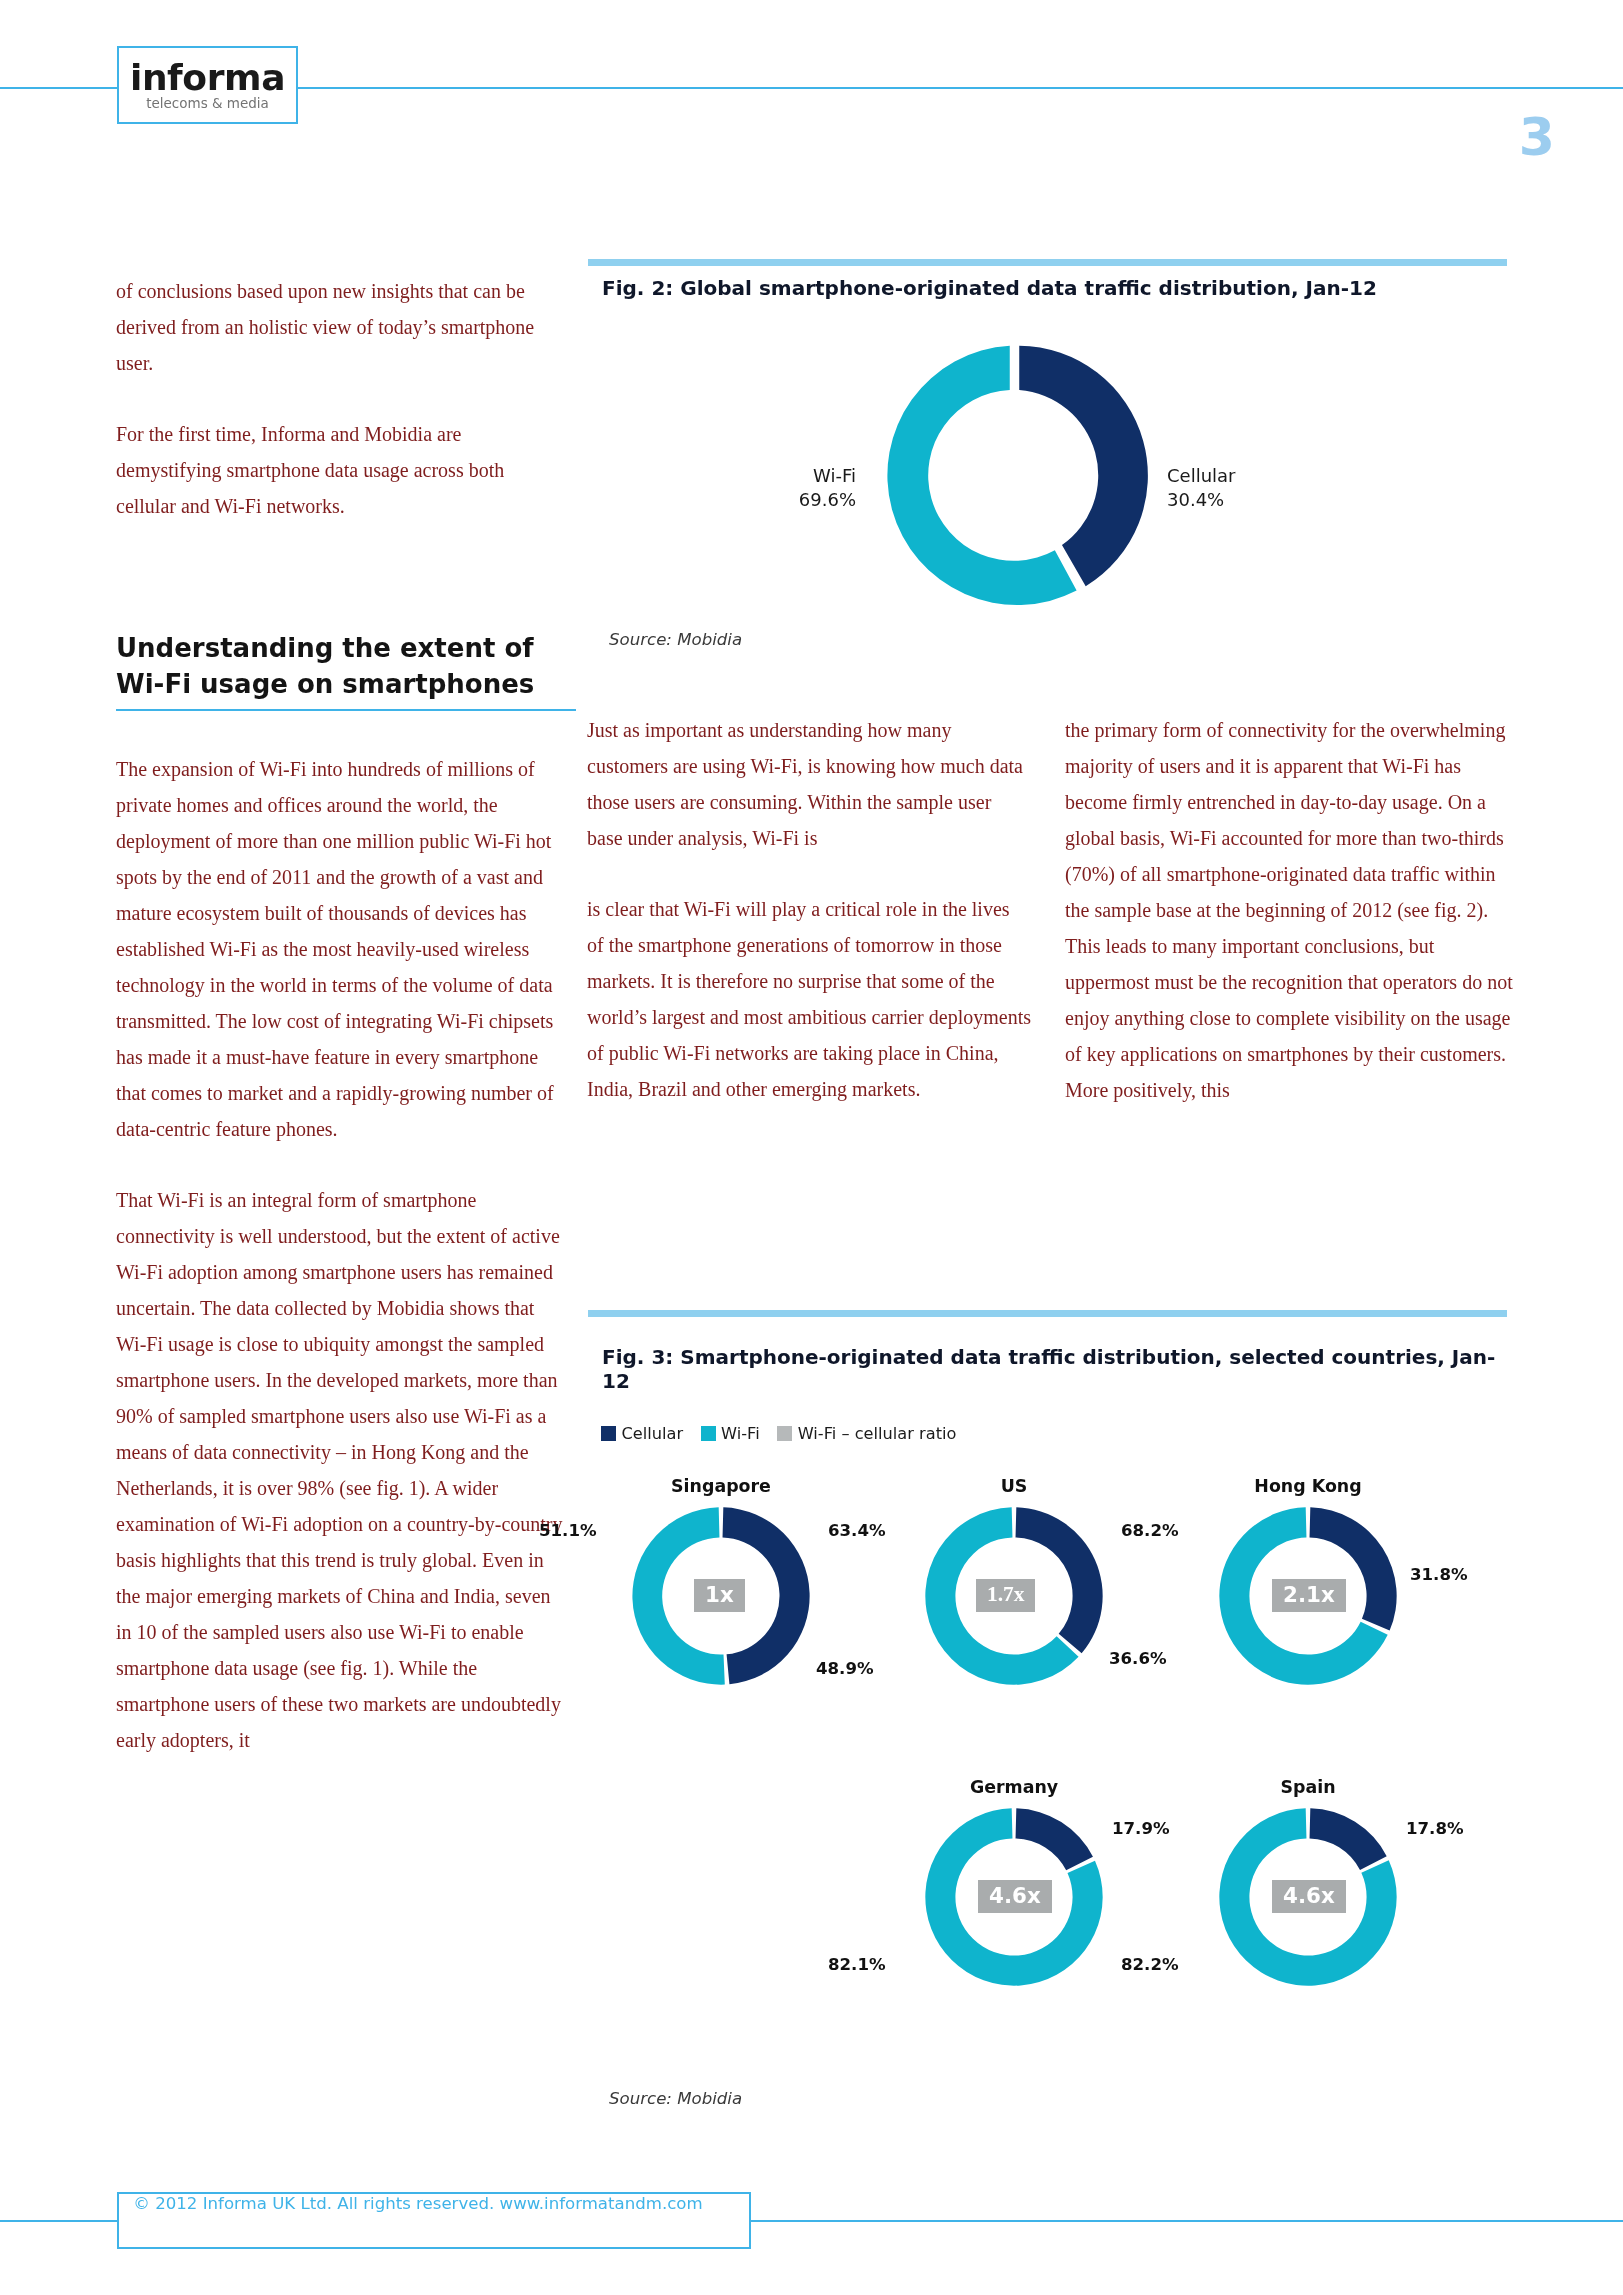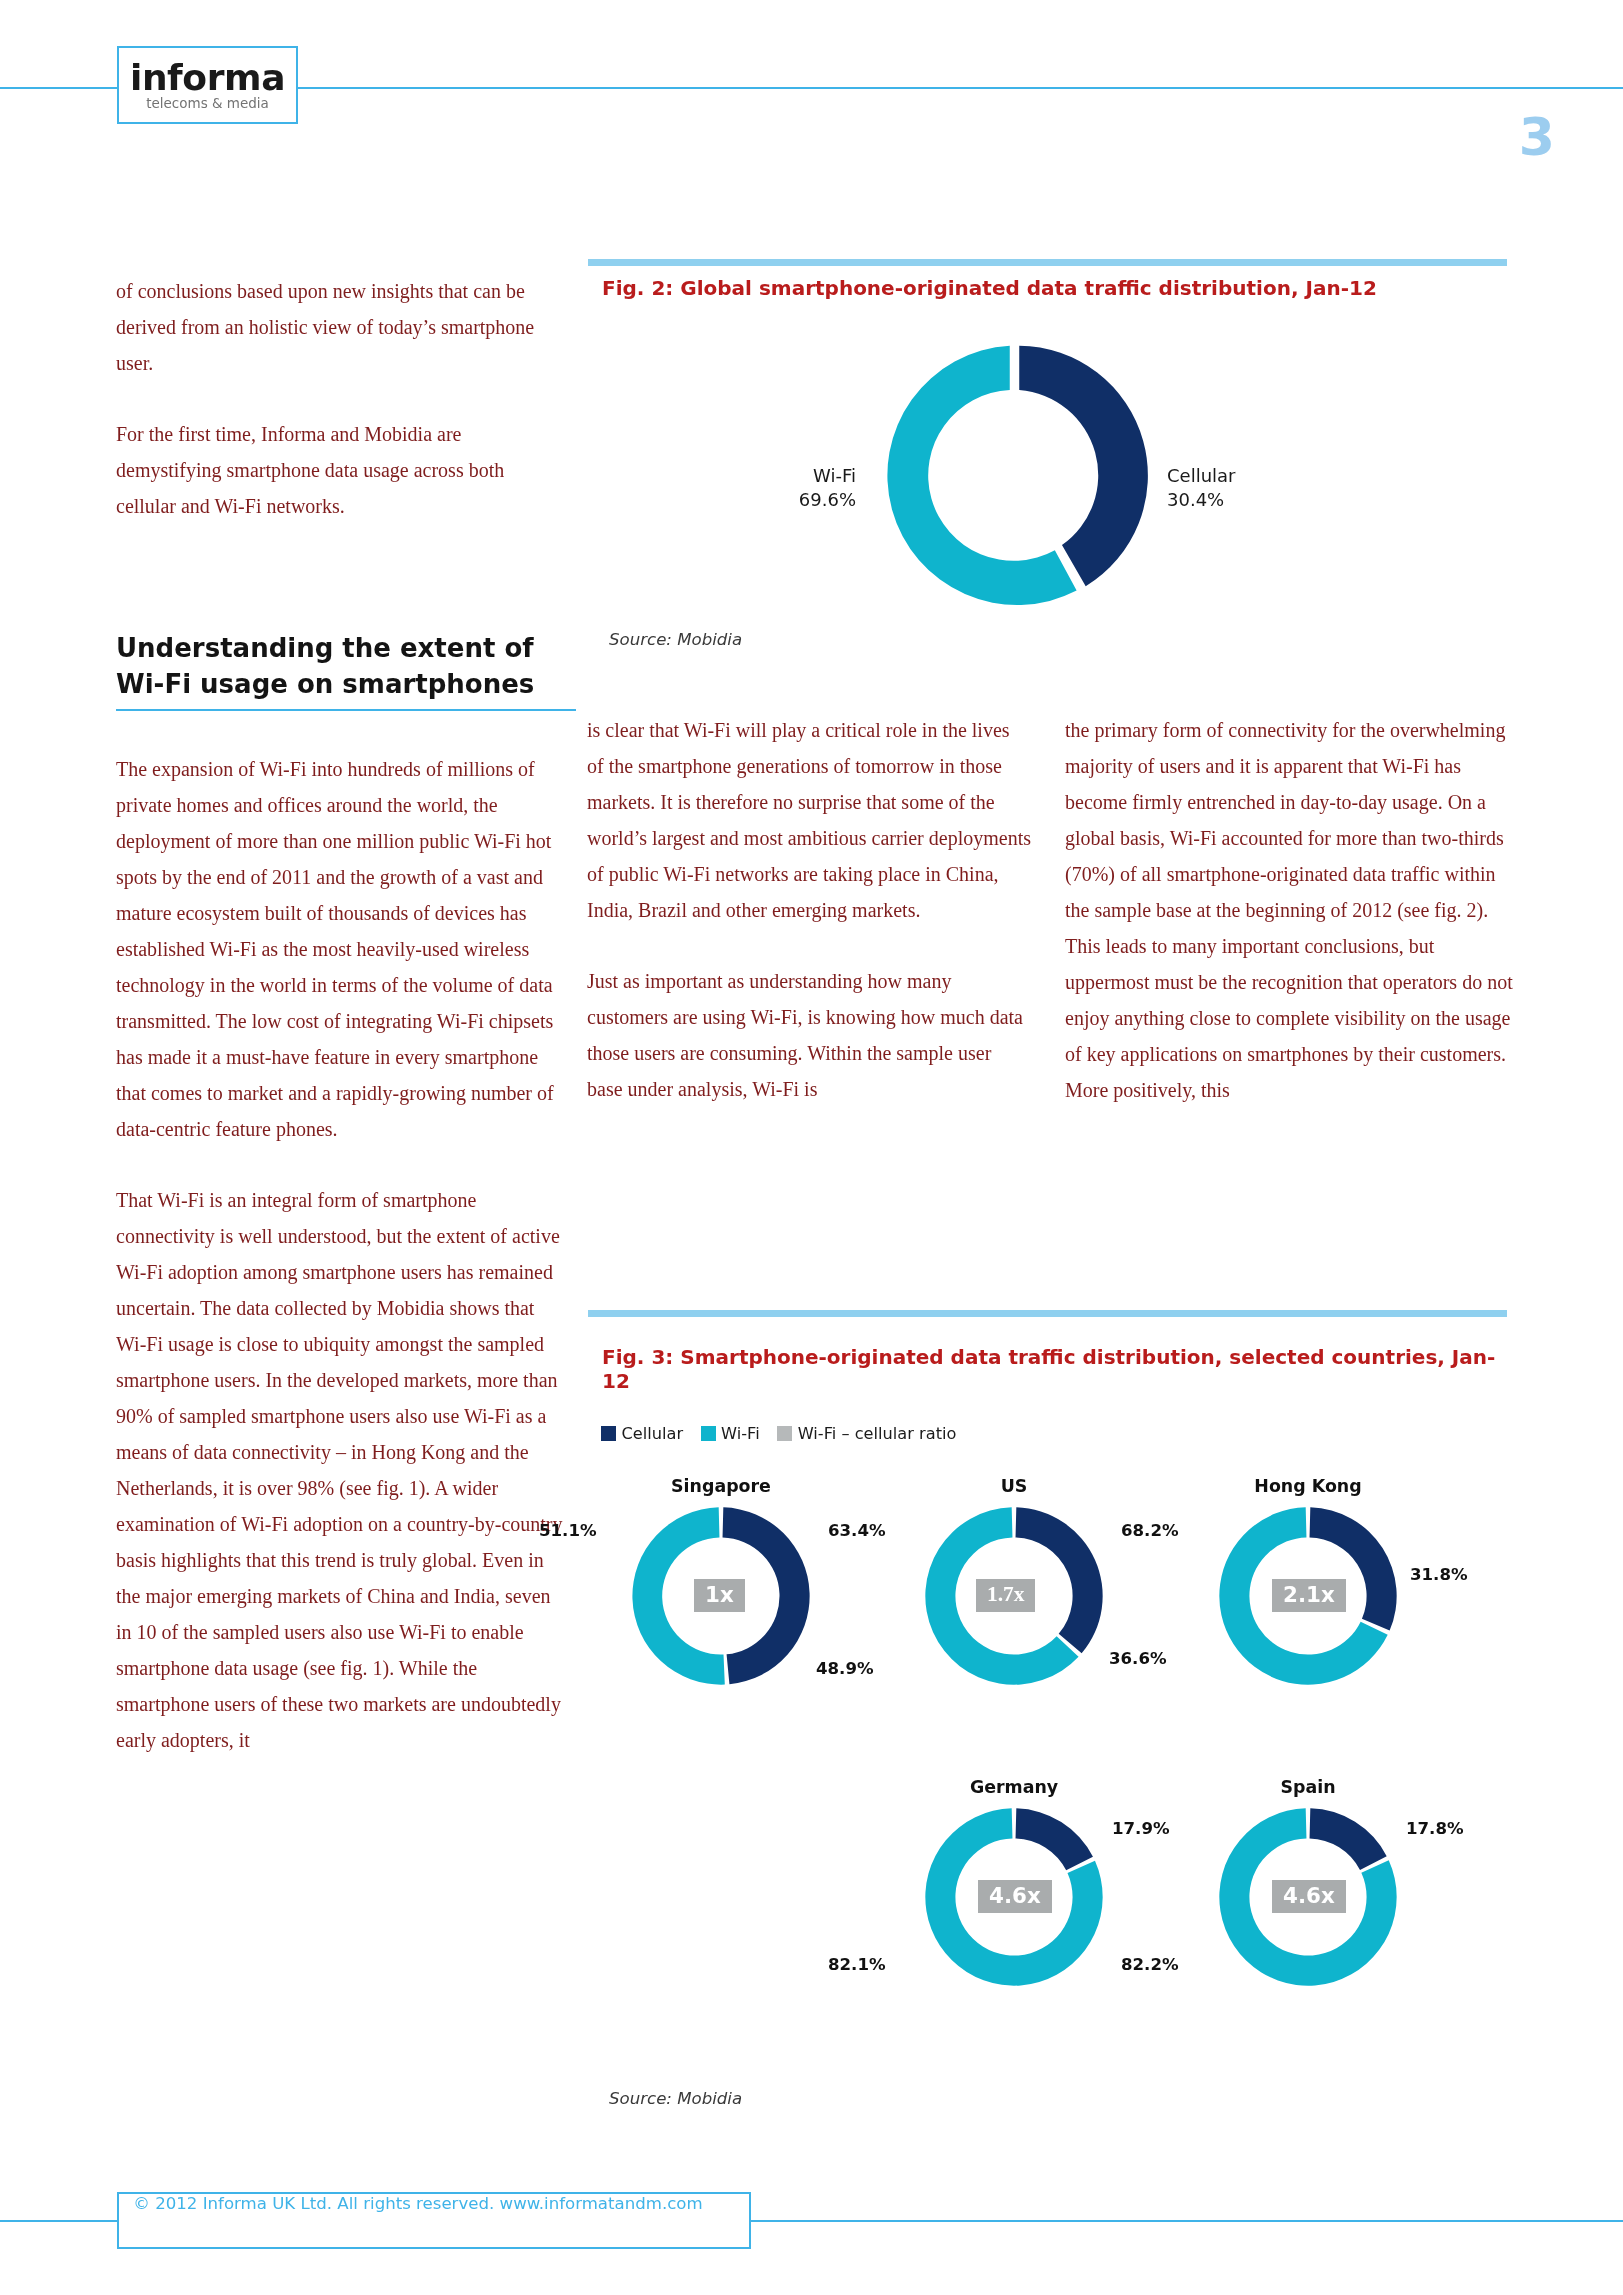--- a/index.html
+++ b/index.html
@@ -60,21 +60,21 @@
   }
   .sec-head-rule {
     position: absolute; left: 116px; top: 709px; width: 460px; height: 2.4px; background: #3fb3e8;
   }
 
   
   .fig-rule {
     position: absolute; height: 7.1px; background: #8fd0ef;
   }
   .fig-title {
-    position: absolute; font-size: 20px; font-weight: 700; color: #b91c1c; line-height: 1.2;
+    position: absolute; font-size: 20px; font-weight: 700; color: #0f172a; line-height: 1.2;
   }
   .fig-src {
     position: absolute; font-size: 16.6px; font-style: italic; color: #3a3a3a;
   }
 
   
   #fig2-rule { left: 588px; top: 259px; width: 919px; }
   #fig2-title { left: 602px; top: 276px; width: 904px; }
   #fig2-src  { left: 609px; top: 630px; }
 
@@ -133,22 +133,22 @@
 
   <div class="sec-head">Understanding the extent of Wi-Fi usage on smartphones</div>
   <div class="sec-head-rule"></div>
 
   <div class="col col-left2">
     <p>The expansion of Wi-Fi into hundreds of millions of private homes and offices around the world, the deployment of more than one million public Wi-Fi hot spots by the end of 2011 and the growth of a vast and mature ecosystem built of thousands of devices has established Wi-Fi as the most heavily-used wireless technology in the world in terms of the volume of data transmitted. The low cost of integrating Wi-Fi chipsets has made it a must-have feature in every smartphone that comes to market and a rapidly-growing number of data-centric feature phones.</p>
     <p>That Wi-Fi is an integral form of smartphone connectivity is well understood, but the extent of active Wi-Fi adoption among smartphone users has remained uncertain. The data collected by Mobidia shows that Wi-Fi usage is close to ubiquity amongst the sampled smartphone users. In the developed markets, more than 90% of sampled smartphone users also use Wi-Fi as a means of data connectivity – in Hong Kong and the Netherlands, it is over 98% (see fig. 1). A wider examination of Wi-Fi adoption on a country-by-country basis highlights that this trend is truly global. Even in the major emerging markets of China and India, seven in 10 of the sampled users also use Wi-Fi to enable smartphone data usage (see fig. 1). While the smartphone users of these two markets are undoubtedly early adopters, it</p>
   </div>
 
   <div class="col col-mid">
+    <p>Just as important as understanding how many customers are using Wi-Fi, is knowing how much data those users are consuming. Within the sample user base under analysis, Wi-Fi is</p>
     <p>is clear that Wi-Fi will play a critical role in the lives of the smartphone generations of tomorrow in those markets. It is therefore no surprise that some of the world’s largest and most ambitious carrier deployments of public Wi-Fi networks are taking place in China, India, Brazil and other emerging markets.</p>
-    <p>Just as important as understanding how many customers are using Wi-Fi, is knowing how much data those users are consuming. Within the sample user base under analysis, Wi-Fi is</p>
   </div>
 
   <div class="col col-right">
     <p>the primary form of connectivity for the overwhelming majority of users and it is apparent that Wi-Fi has become firmly entrenched in day-to-day usage. On a global basis, Wi-Fi accounted for more than two-thirds (70%) of all smartphone-originated data traffic within the sample base at the beginning of 2012 (see fig. 2). This leads to many important conclusions, but uppermost must be the recognition that operators do not enjoy anything close to complete visibility on the usage of key applications on smartphones by their customers. More positively, this</p>
   </div>
 
   <div class="fig-rule" id="fig2-rule"></div>
   <div class="fig-title" id="fig2-title">Fig. 2: Global smartphone-originated data traffic distribution, Jan-12</div>
 
   <div class="donut-wrap" id="fig2-chart" style="left:872px; top:341px; width:285px; height:269px;">

